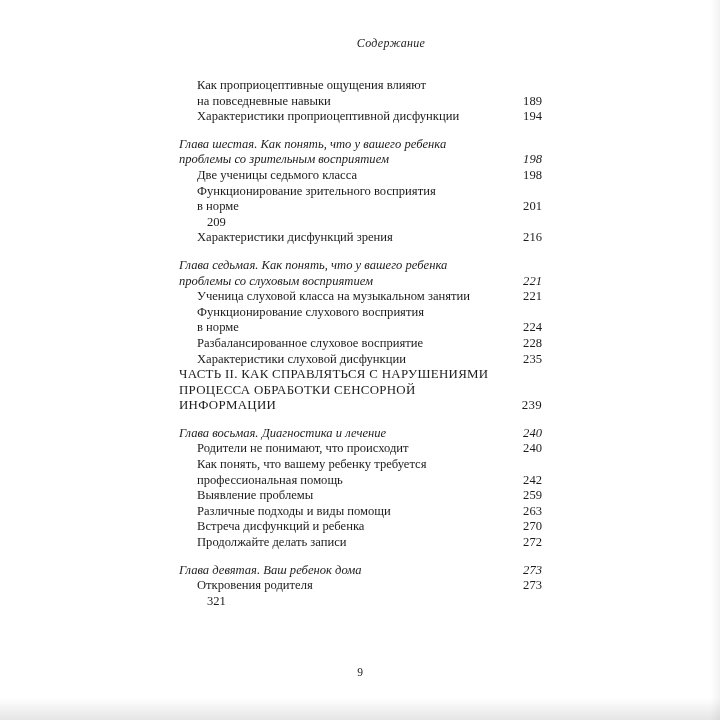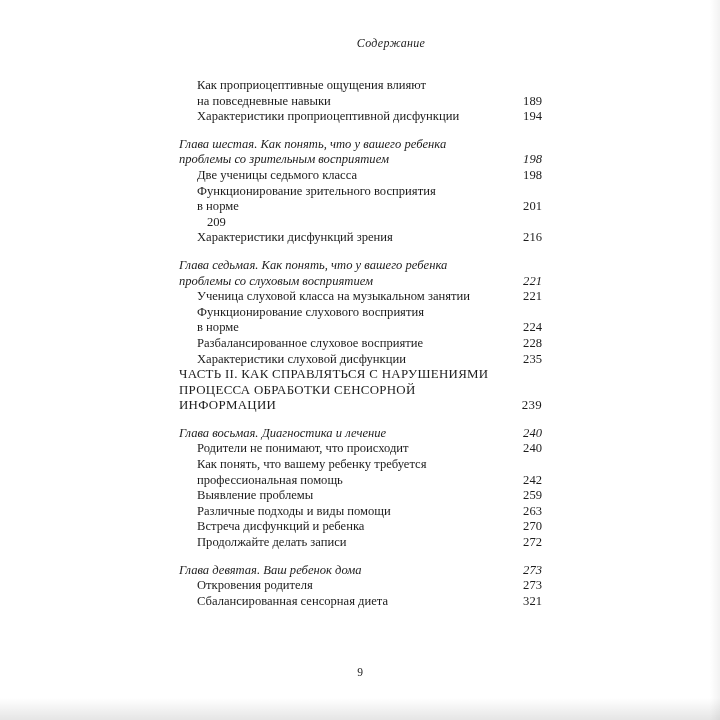--- a/index.html
+++ b/index.html
@@ -181,21 +181,20 @@
     </div>
     <div class="toc-row chapter gap-group">
       <span class="toc-text">Глава девятая. Ваш ребенок дома</span>
       <span class="toc-page">273</span>
     </div>
     <div class="toc-row item">
       <span class="toc-text">Откровения родителя</span>
       <span class="toc-page">273</span>
     </div>
     <div class="toc-row item">
-      <span class="toc-text">Сбалансированная сенсорная диета</span>
       <span class="toc-page">321</span>
     </div>
   </div>
 
 <div class="folio">9</div>
 
 <div class="scan-edge-bottom"></div>
 <div class="scan-edge-right"></div>
 
 </body></html>

